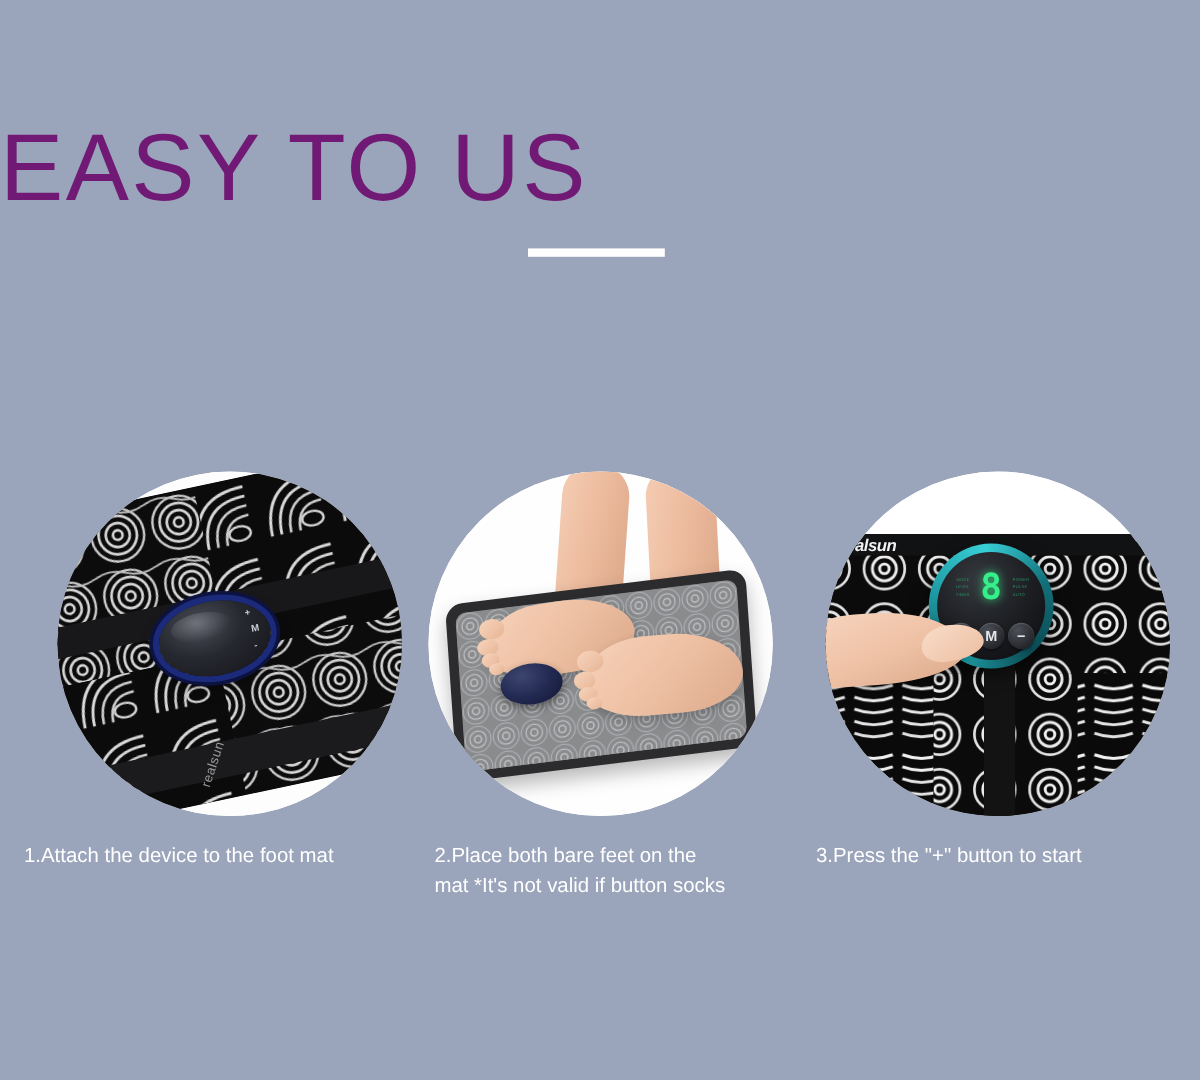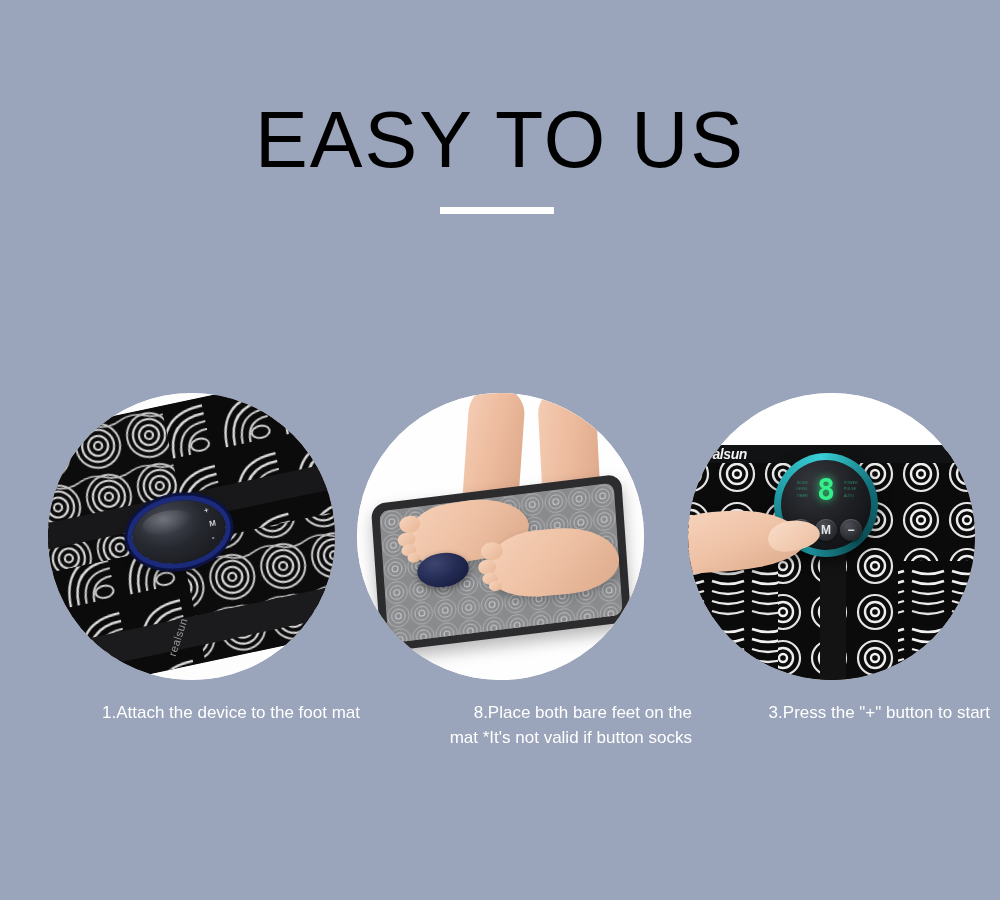--- a/index.html
+++ b/index.html
@@ -21,22 +21,22 @@
     top: 0;
     left: 0;
     width: 1000px;
     height: 250px;
   }
   .page-title {
     position: absolute;
     top: 100px;
     left: 0;
     width: 1000px;
-    text-align: center;
-    color: #000000;
+    text-align: left;
+    color: #701a75;
     font-size: 79px;
     font-weight: 300;
     letter-spacing: 2px;
     line-height: 1;
     white-space: nowrap;
   }
   .title-underline {
     position: absolute;
     top: 207px;
     left: 440px;
@@ -354,21 +354,21 @@
     top: 700px;
     left: 0;
     width: 1000px;
   }
   .caption {
     position: absolute;
     color: #ffffff;
     font-size: 17px;
     line-height: 25px;
     font-weight: 400;
-    text-align: right;
+    text-align: left;
   }
   .caption-1 { left: 20px;  top: 0px; width: 340px; }
   .caption-2 { left: 362px; top: 0px; width: 330px; }
   .caption-3 { left: 680px; top: 0px; width: 310px; }
   .caption-line { display: block; }
 </style>
 </head>
 <body>
 
 <div class="header">
@@ -523,19 +523,19 @@
       </div>
     </div>
   </div>
 </div>
 
 <div class="captions">
   <div class="caption caption-1">
     <span class="caption-line">1.Attach the device to the foot mat</span>
   </div>
   <div class="caption caption-2">
-    <span class="caption-line">8.Place both bare feet on the</span>
+    <span class="caption-line">2.Place both bare feet on the</span>
     <span class="caption-line">mat *It's not valid if button socks</span>
   </div>
   <div class="caption caption-3">
     <span class="caption-line">3.Press the "+" button to start</span>
   </div>
 </div>
 
 </body></html>

